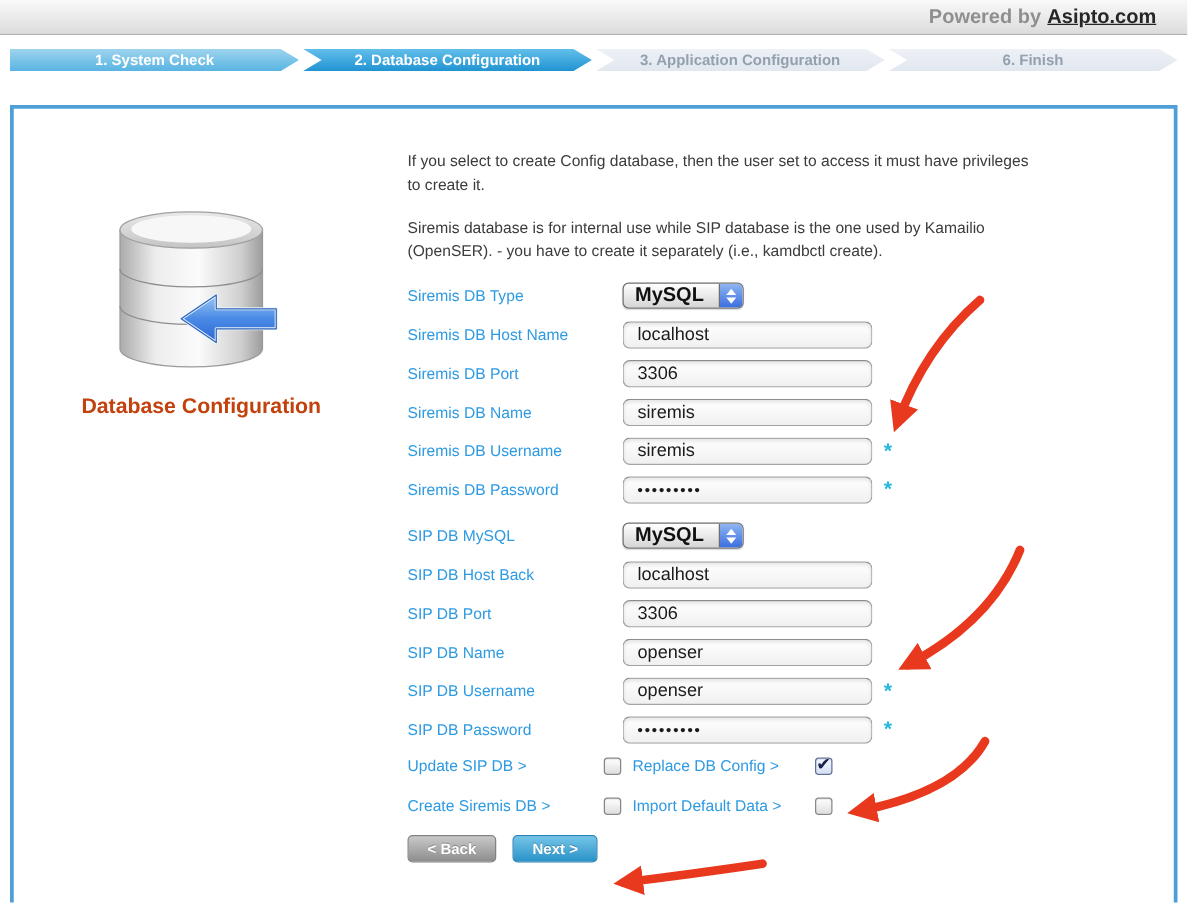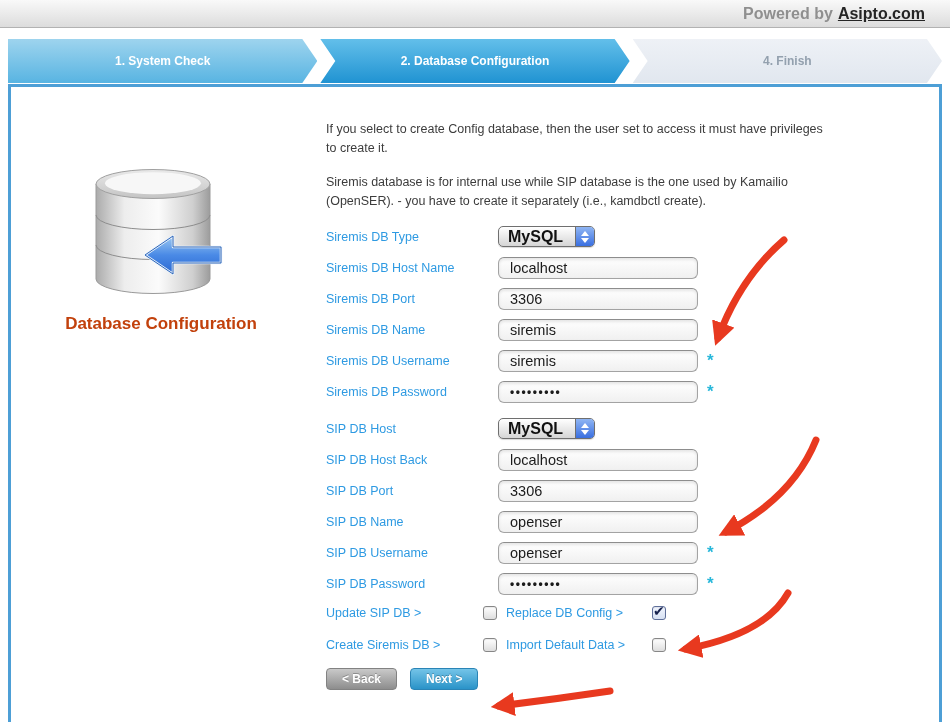--- a/index.html
+++ b/index.html
@@ -15,21 +15,21 @@
     height:28px;
     background:linear-gradient(#f9f9f9,#dcdcdc);
     border-bottom:1px solid #b2b2b2;
     display:flex; align-items:center; justify-content:flex-end;
     padding-right:25px; font-size:16px;
   }
   .powered-by { color:#8f8f8f; font-weight:bold; margin-right:5px; }
   .brand-link { color:#252525; font-weight:bold; text-decoration:underline; cursor:pointer; }
 
   
-  .steps { margin:11px 8px 0 8px; height:44px; display:flex; gap:3px; }
+  .steps { margin:11px 8px 0 8px; height:18px; display:flex; gap:3px; }
   .step {
     flex:1; display:flex; align-items:center; justify-content:center;
     font-size:12px; font-weight:bold; position:relative;
     clip-path:polygon(0 0, calc(100% - 15px) 0, 100% 50%, calc(100% - 15px) 100%, 0 100%, 15px 50%);
   }
   .step:first-child {
     clip-path:polygon(0 0, calc(100% - 15px) 0, 100% 50%, calc(100% - 15px) 100%, 0 100%);
   }
   .step.done    { background:linear-gradient(#9ed4ee,#58b4e2); color:#fff; }
   .step.active  { background:linear-gradient(#63bfea,#2093d2); color:#fff; }
@@ -133,21 +133,24 @@
 </div>
 
 <div class="steps">
   <div class="step done">
     <span>1. System Check</span>
   </div>
   <div class="step active">
     <span>2. Database Configuration</span>
   </div>
   <div class="step pending">
-    <span>4. Finish</span>
+    <span>3. Application Configuration</span>
+  </div>
+  <div class="step pending">
+    <span>6. Finish</span>
   </div>
 </div>
 
 <div class="panel">
 
   <div class="left-col">
     <span class="db-icon-wrap">
       <svg width="136" height="130" viewBox="0 0 136 130">
         <defs>
           <linearGradient id="cylBody" x1="0" y1="0" x2="1" y2="0">
@@ -219,21 +222,21 @@
         <span class="req-star">*</span>
       </div>
 
       <div class="form-row">
         <span class="form-label">Siremis DB Password</span>
         <input class="aqua-input pwd" value="•••••••••" style="">
         <span class="req-star">*</span>
       </div>
 
       <div class="form-row gap-top">
-        <span class="form-label">SIP DB Host</span>
+        <span class="form-label">SIP DB MySQL</span>
         <div class="aqua-select">
           <span class="sel-text">MySQL</span>
           <span class="stepper">
               <span class="tri-up"></span>
               <span class="tri-down"></span>
             </span>
         </div>
       </div>
 
       <div class="form-row">

